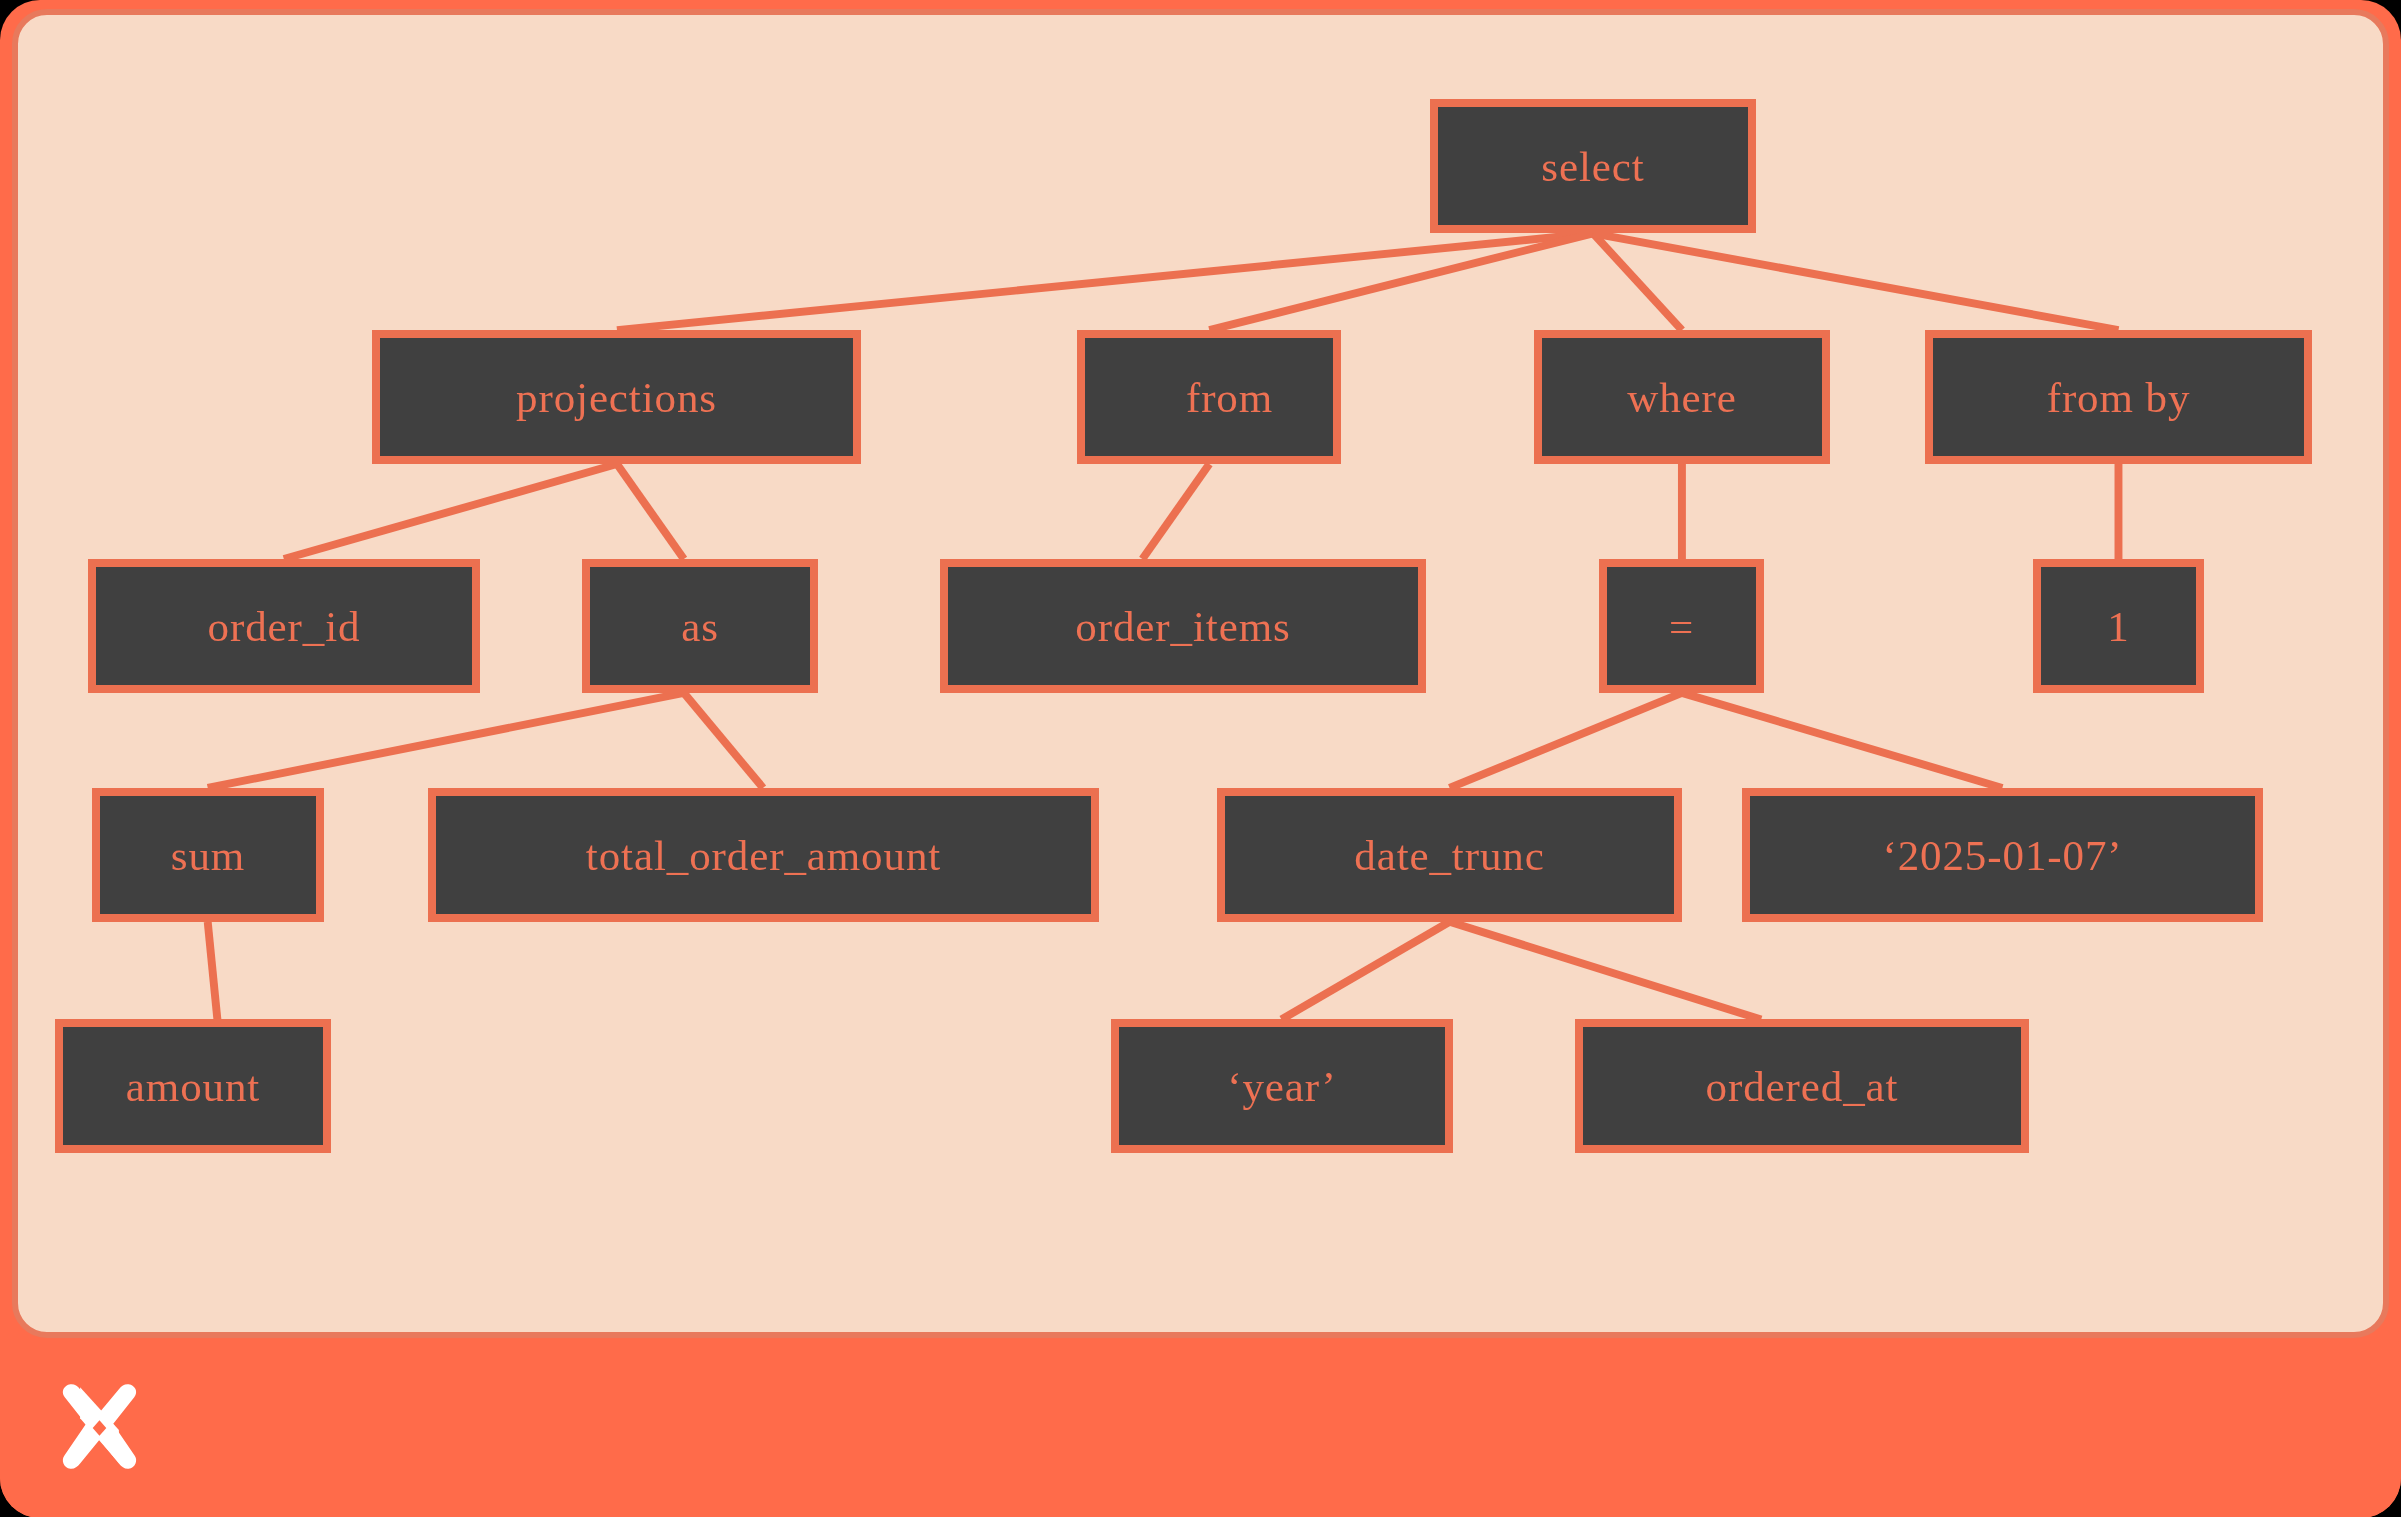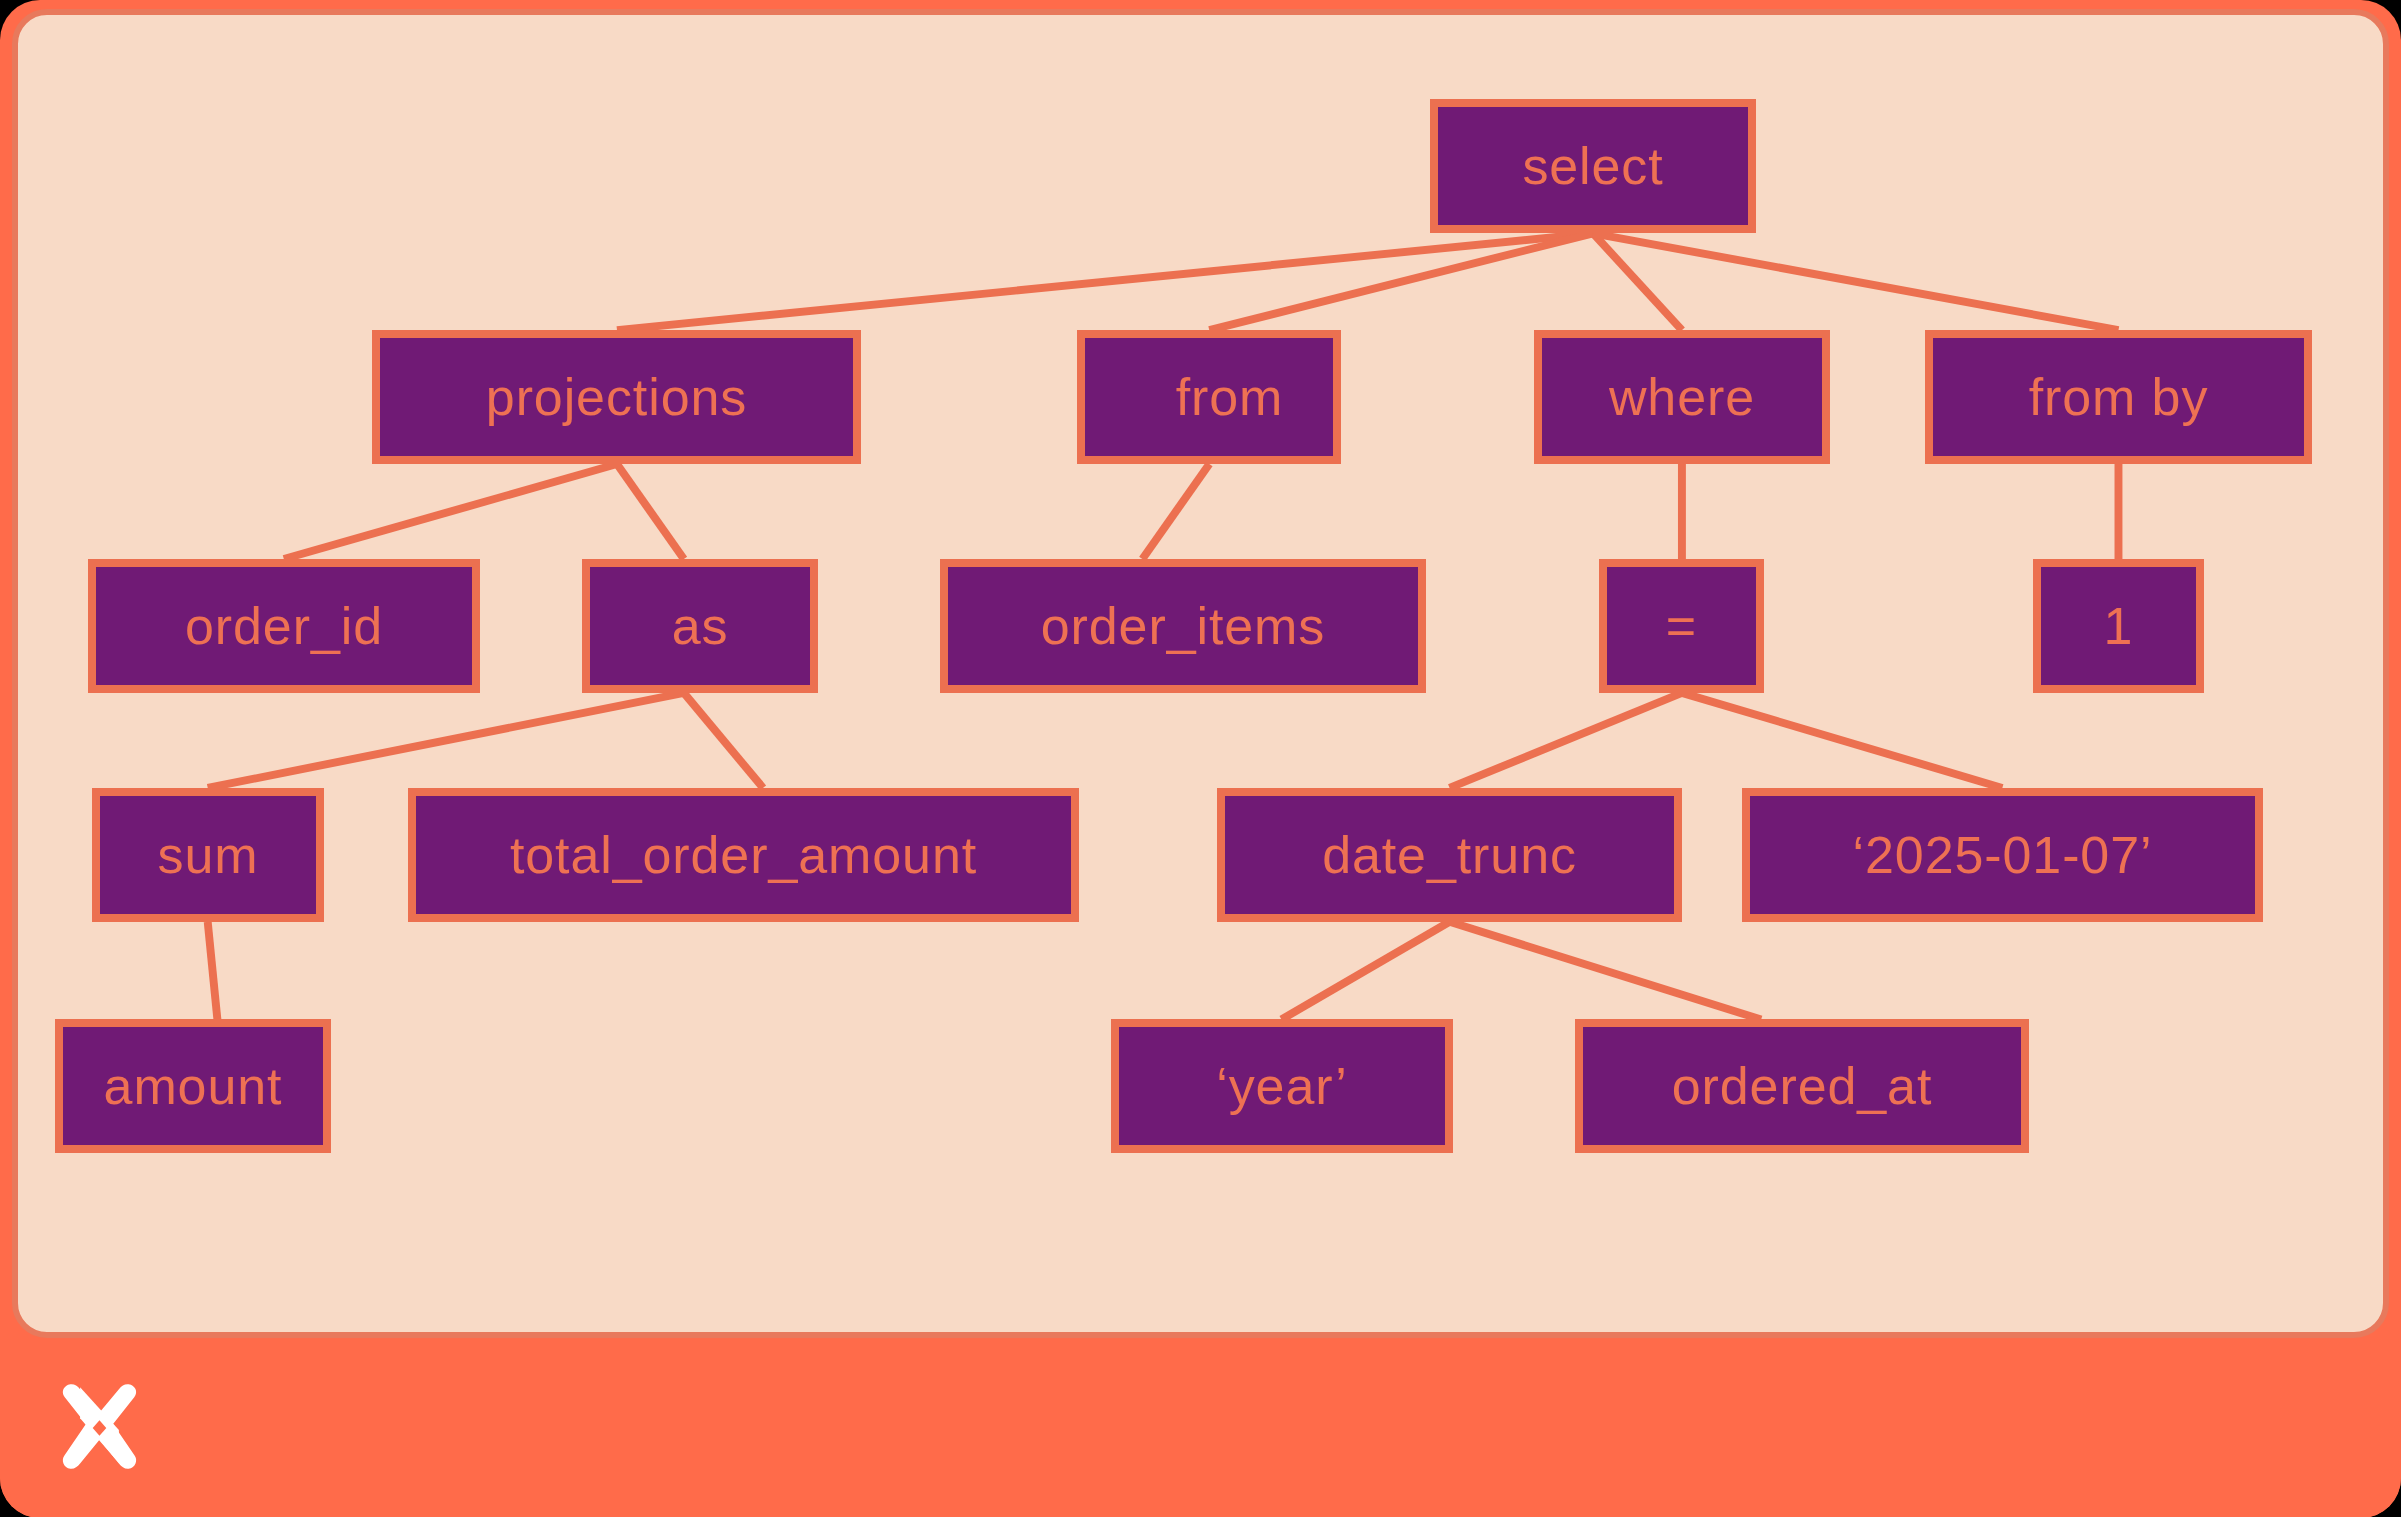--- a/index.html
+++ b/index.html
@@ -41,29 +41,29 @@
   #tree-svg {
     position: absolute;
     left: 0;
     top: 0;
     width: 2401px;
     height: 1347px;
   }
 
   .node {
     position: absolute;
-    background: #701a75;
+    background: #404040;
     border: 8px solid #EC7050;
     box-sizing: border-box;
     display: flex;
     align-items: center;
     justify-content: center;
     color: #EE7153;
-    font-family: Liberation Sans, sans-serif;
-    font-size: 52px;
+    font-family: Liberation Serif, serif;
+    font-size: 43px;
     letter-spacing: 0.9px;
     white-space: nowrap;
   }
 
   #footer {
     position: absolute;
     left: 0;
     bottom: 0;
     width: 2401px;
     height: 180px;
@@ -122,21 +122,21 @@
       <div class="node" style="left: 372px; top: 330px; width: 489px; height: 134px;">projections</div>
       <div class="node" style="left: 1077px; top: 330px; width: 264px; height: 134px; padding-left: 41px;">from</div>
       <div class="node" style="left: 1534px; top: 330px; width: 296px; height: 134px;">where</div>
       <div class="node" style="left: 1925px; top: 330px; width: 387px; height: 134px;">from by</div>
       <div class="node" style="left: 88px; top: 559px; width: 392px; height: 134px;">order_id</div>
       <div class="node" style="left: 582px; top: 559px; width: 236px; height: 134px;">as</div>
       <div class="node" style="left: 900px; top: 559px; width: 486px; height: 134px; margin-left: 40px;">order_items</div>
       <div class="node" style="left: 1599px; top: 559px; width: 165px; height: 134px;">=</div>
       <div class="node" style="left: 2033px; top: 559px; width: 171px; height: 134px;">1</div>
       <div class="node" style="left: 92px; top: 788px; width: 232px; height: 134px;">sum</div>
-      <div class="node" style="left: 408px; top: 788px; width: 671px; height: 134px;">total_order_amount</div>
+      <div class="node" style="left: 428px; top: 788px; width: 671px; height: 134px;">total_order_amount</div>
       <div class="node" style="left: 1217px; top: 788px; width: 465px; height: 134px;">date_trunc</div>
       <div class="node" style="left: 1742px; top: 788px; width: 521px; height: 134px;">‘2025-01-07’</div>
       <div class="node" style="left: 55px; top: 1019px; width: 276px; height: 134px;">amount</div>
       <div class="node" style="left: 1111px; top: 1019px; width: 342px; height: 134px;">‘year’</div>
       <div class="node" style="left: 1534px; top: 1019px; width: 454px; height: 134px; margin-left: 41px;">ordered_at</div>
     </div>
 
   <div id="footer">
     <svg id="logo" viewBox="0 0 100 100">
       <path fill="#FFFFFF" d="M14 18 C10 13 13 6 20 5 C24 4.5 27 6.5 30 10 L50 34 L70 10 C73 6.5 76 4.5 80 5 C87 6 90 13 86 18 L64 46 L86 78 C90 83 87 91 80 92 C76 92.5 73 90 70 86.5 L50 62 L30 86.5 C27 90 24 92.5 20 92 C13 91 10 83 14 78 L36 46 Z"></path>

